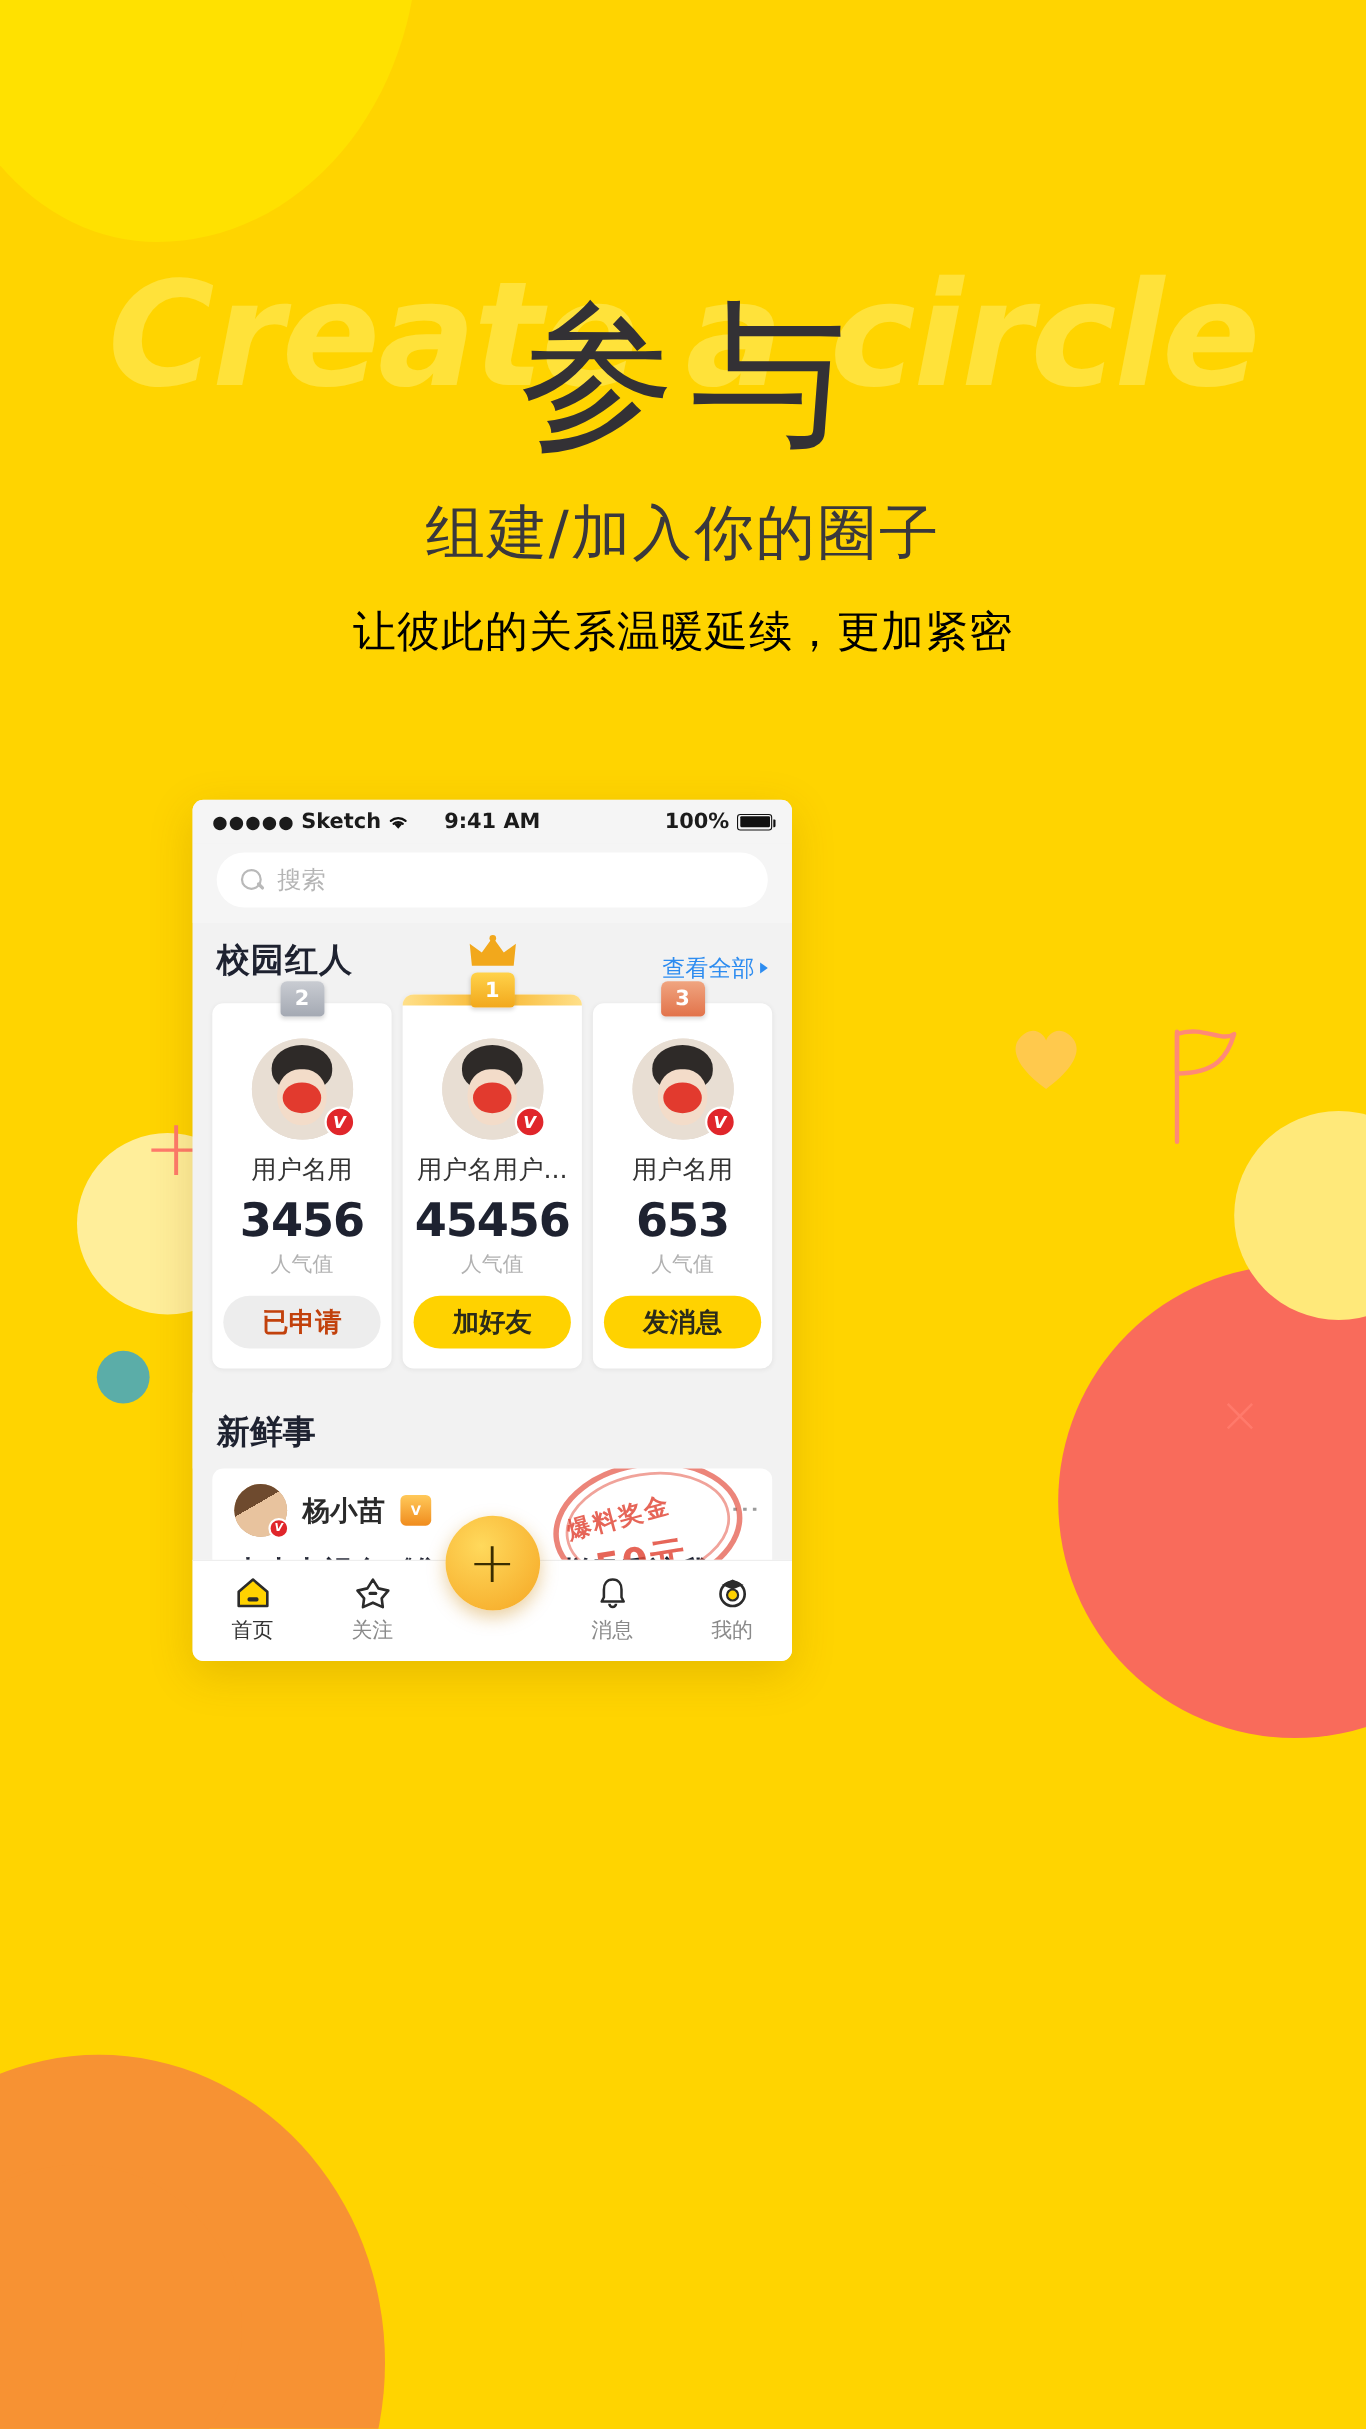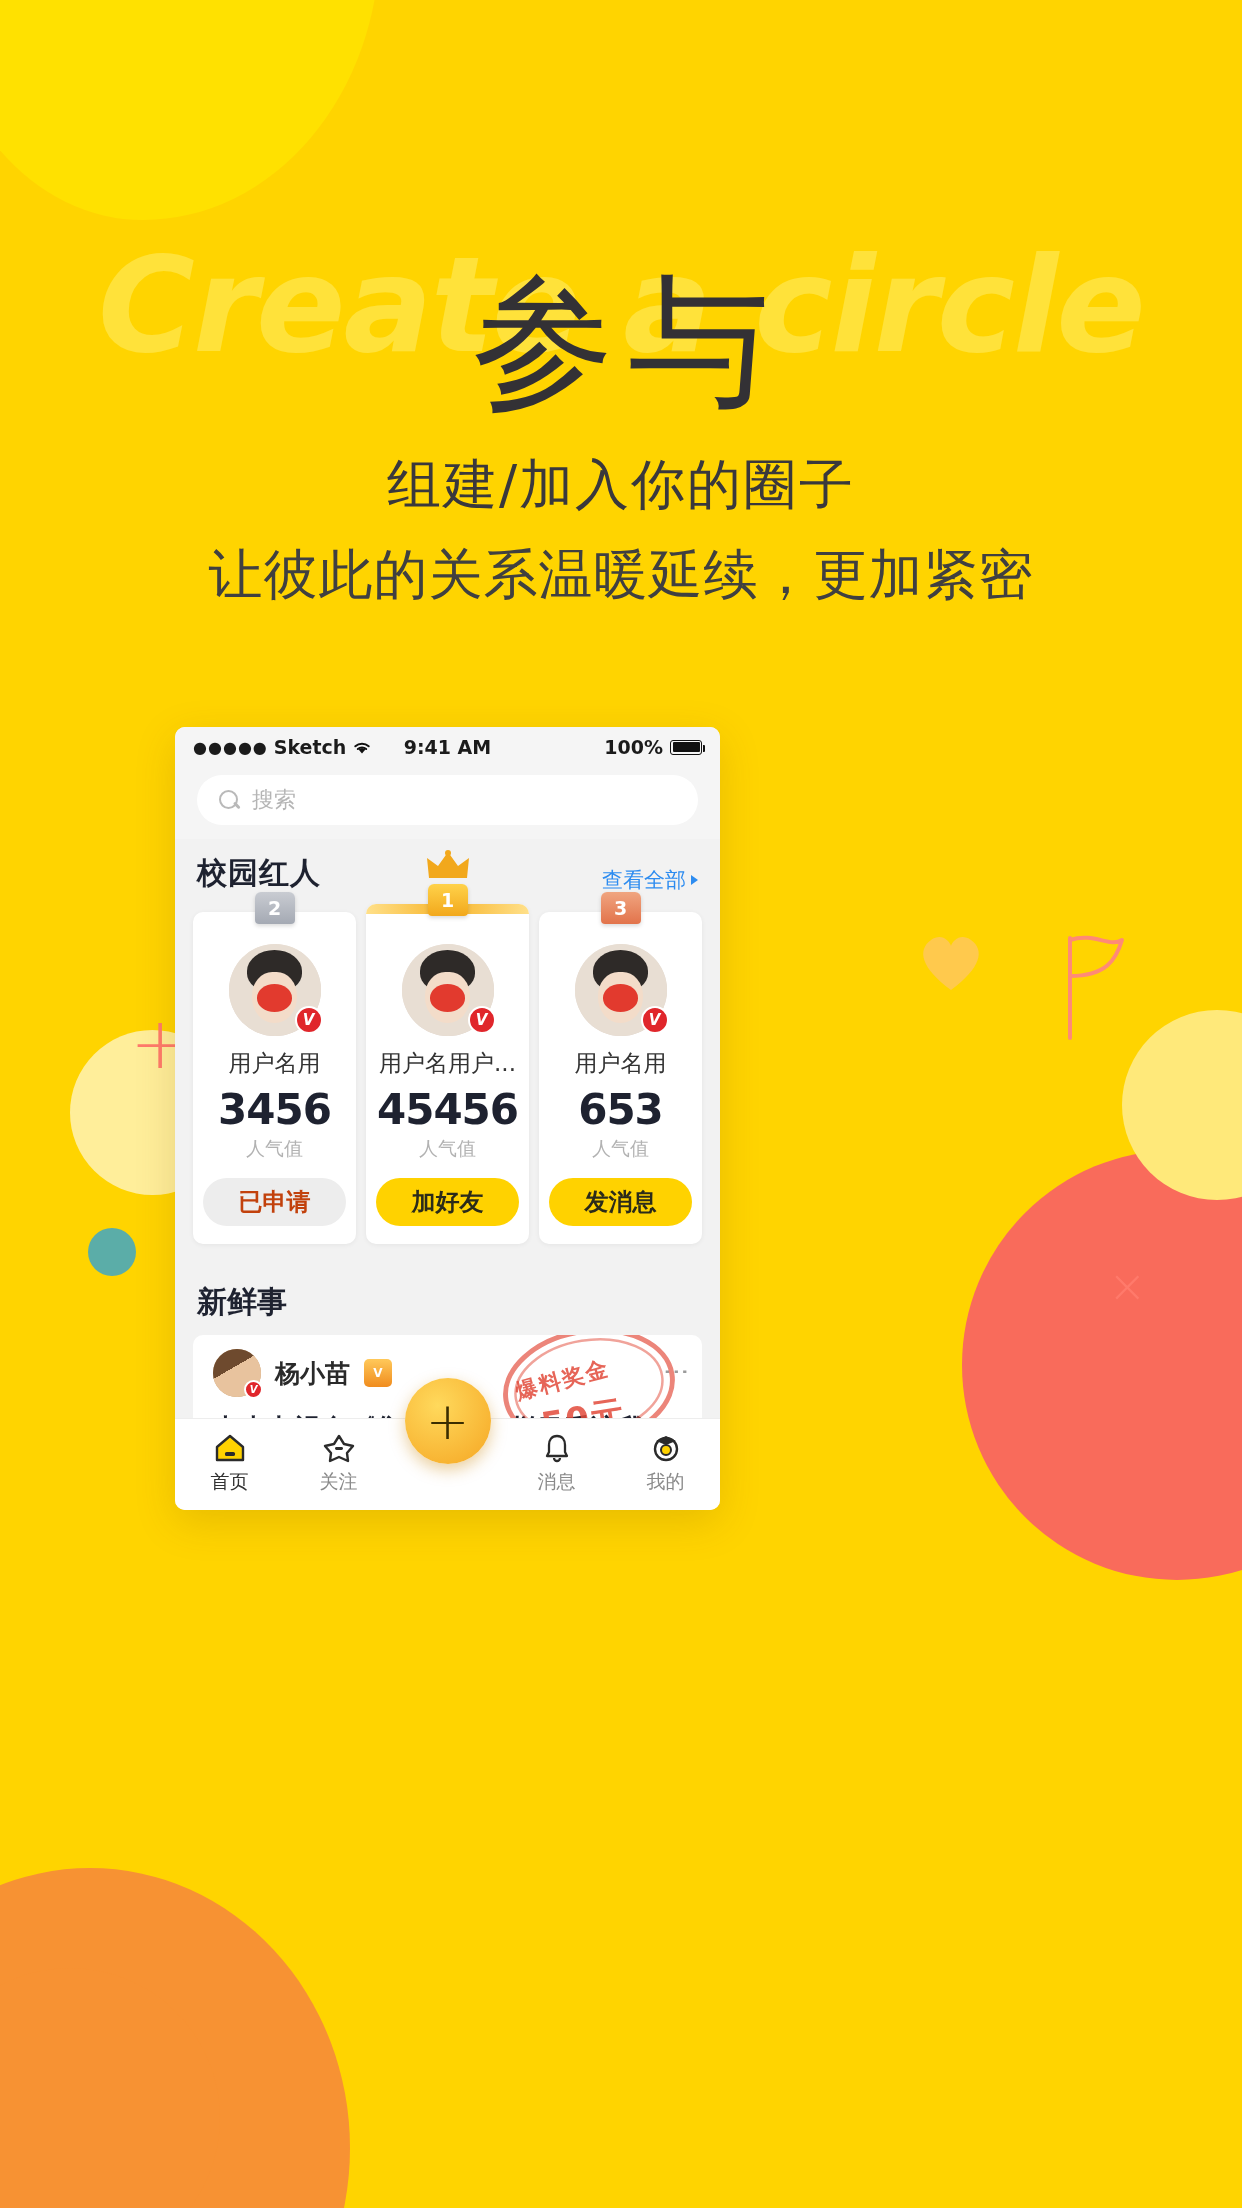--- a/index.html
+++ b/index.html
@@ -98,22 +98,22 @@
   }
   .sub1 {
     position:absolute; left:0; right:0; top:455px;
     text-align:center;
     font-size:54px; line-height:60px;
     color:#3A383C; letter-spacing:2px;
   }
   .sub2 {
     position:absolute; left:0; right:0; top:545px;
     text-align:center;
-    font-size:54px; line-height:60px;
-    color:#404040; letter-spacing:1px;
+    font-size:39px; line-height:60px;
+    color:#000000; letter-spacing:1px;
   }
 
   
   .phone {
     position:absolute; left:175px; top:727px;
     width:545px; height:783px;
     background:#F2F2F2;
     border-radius:10px;
     overflow:hidden;
     box-shadow:0 12px 40px rgba(120,80,0,0.18);

